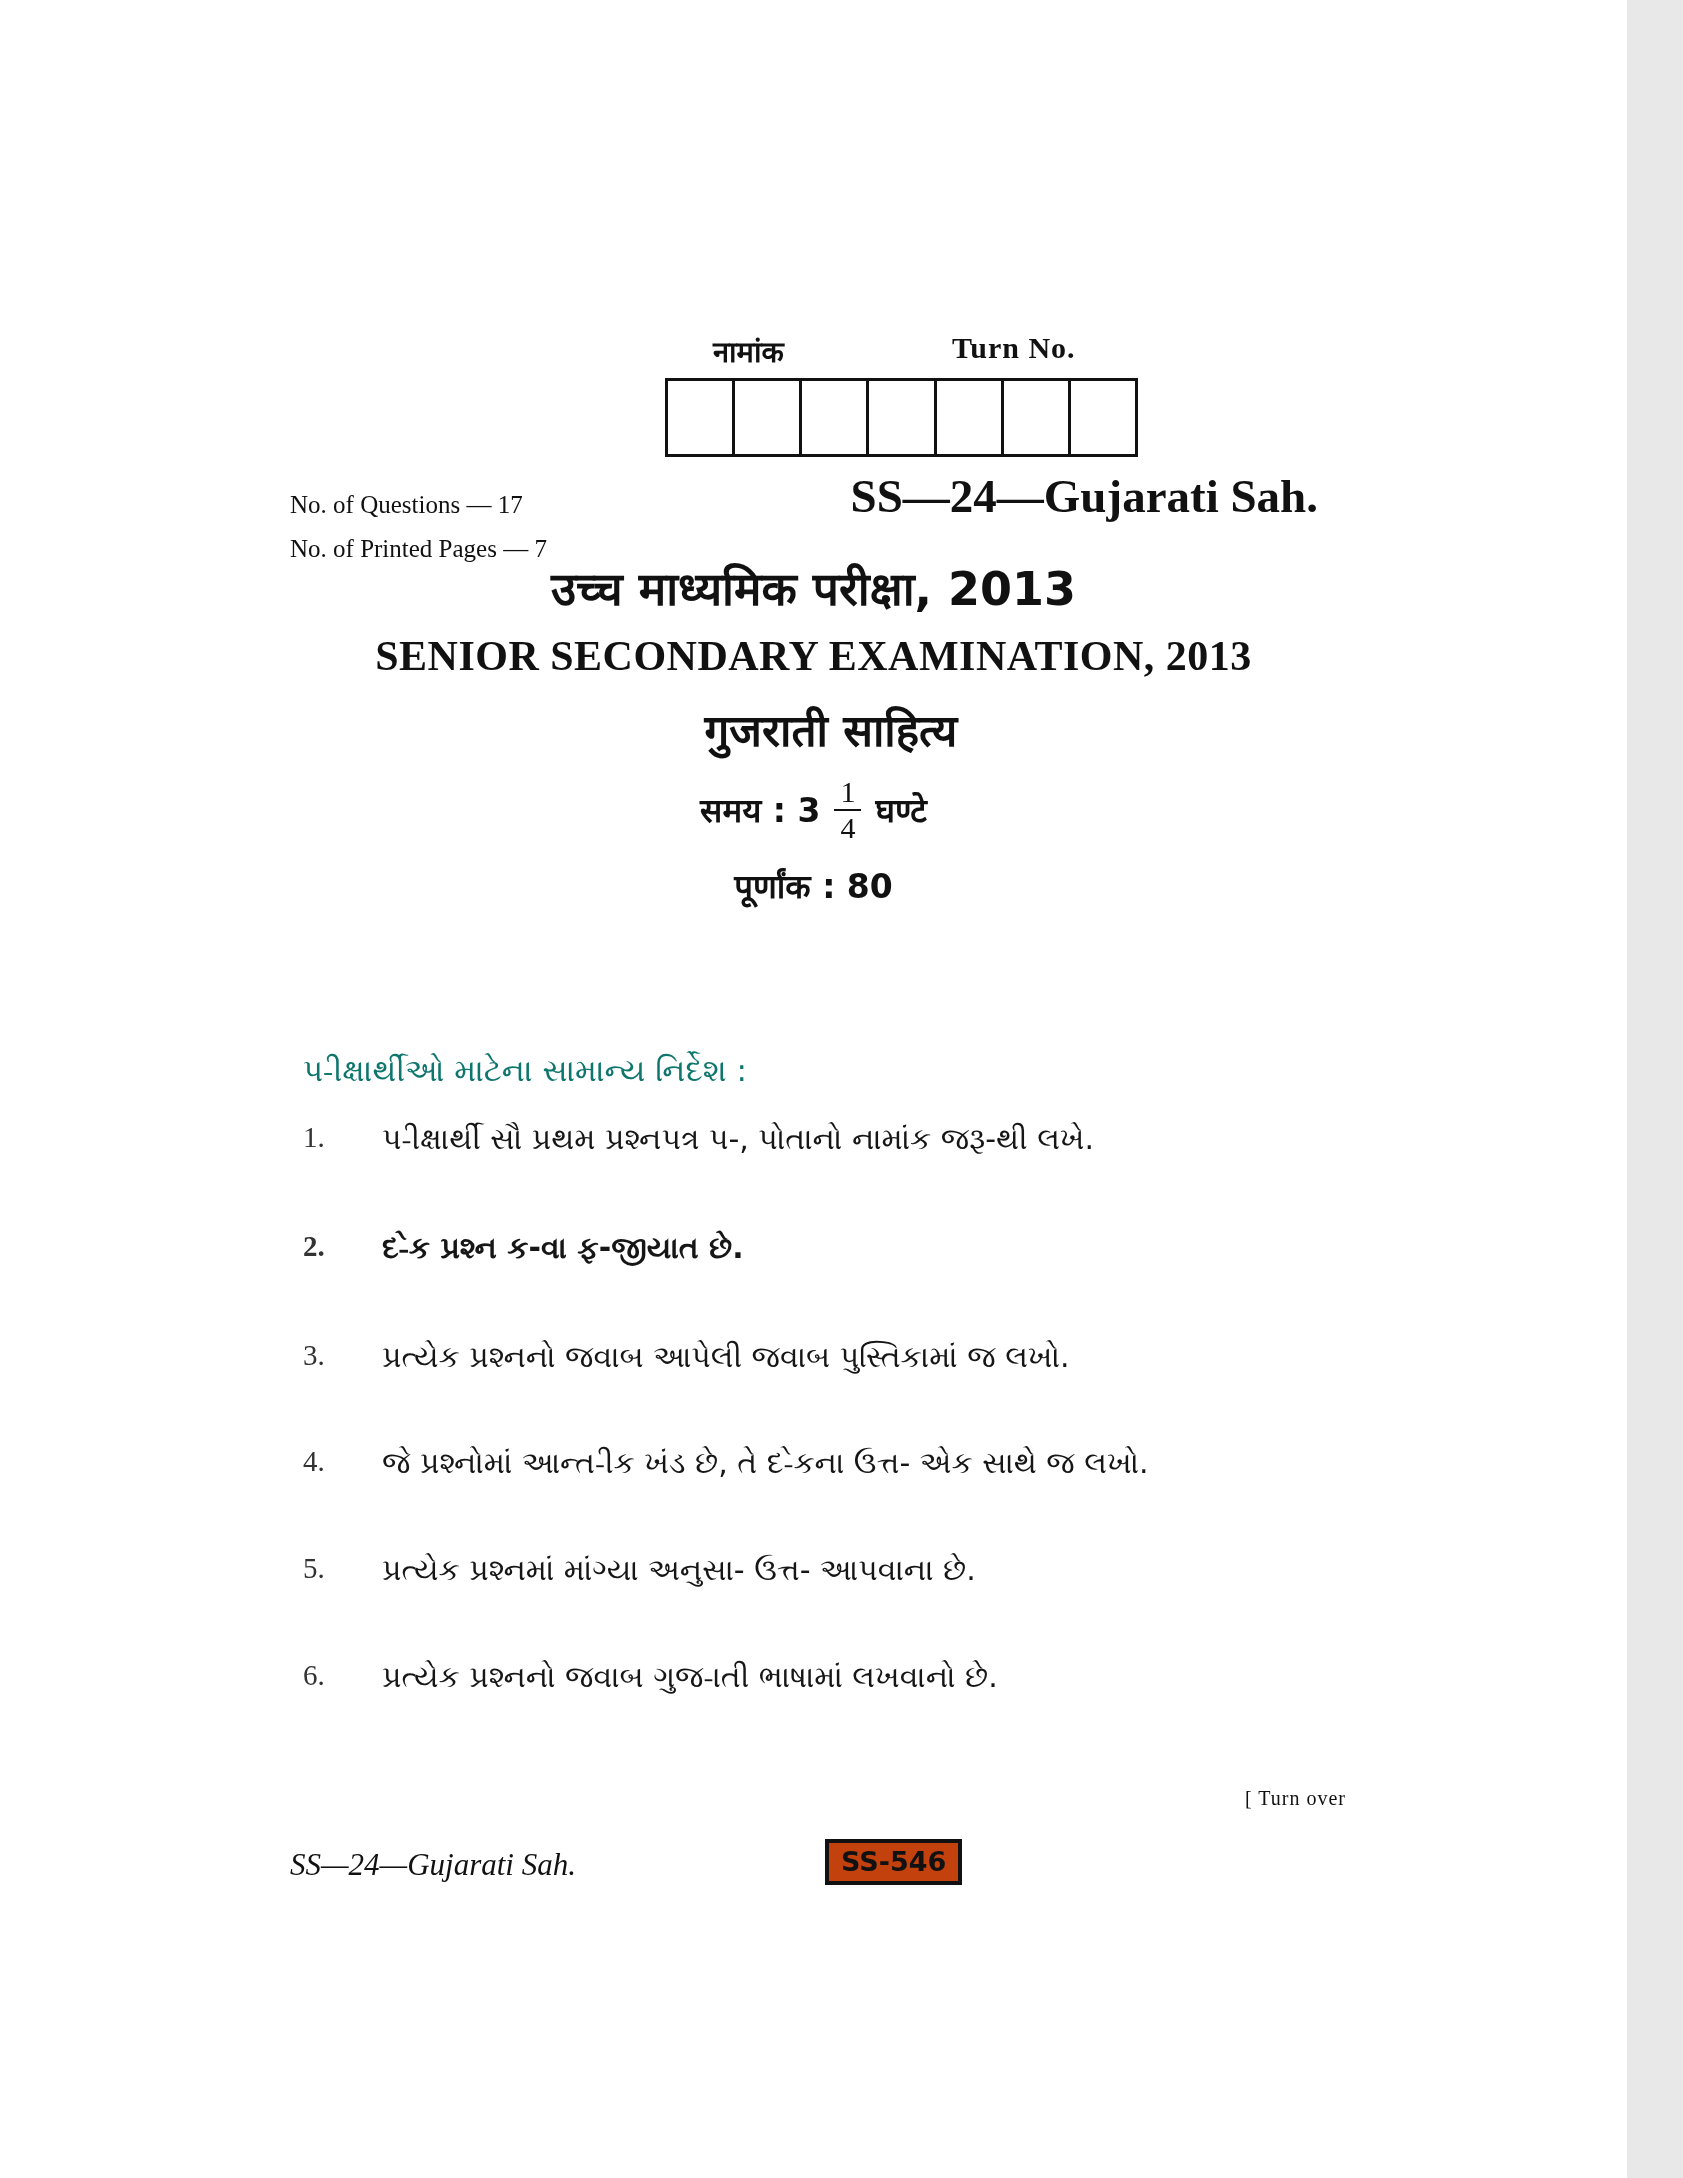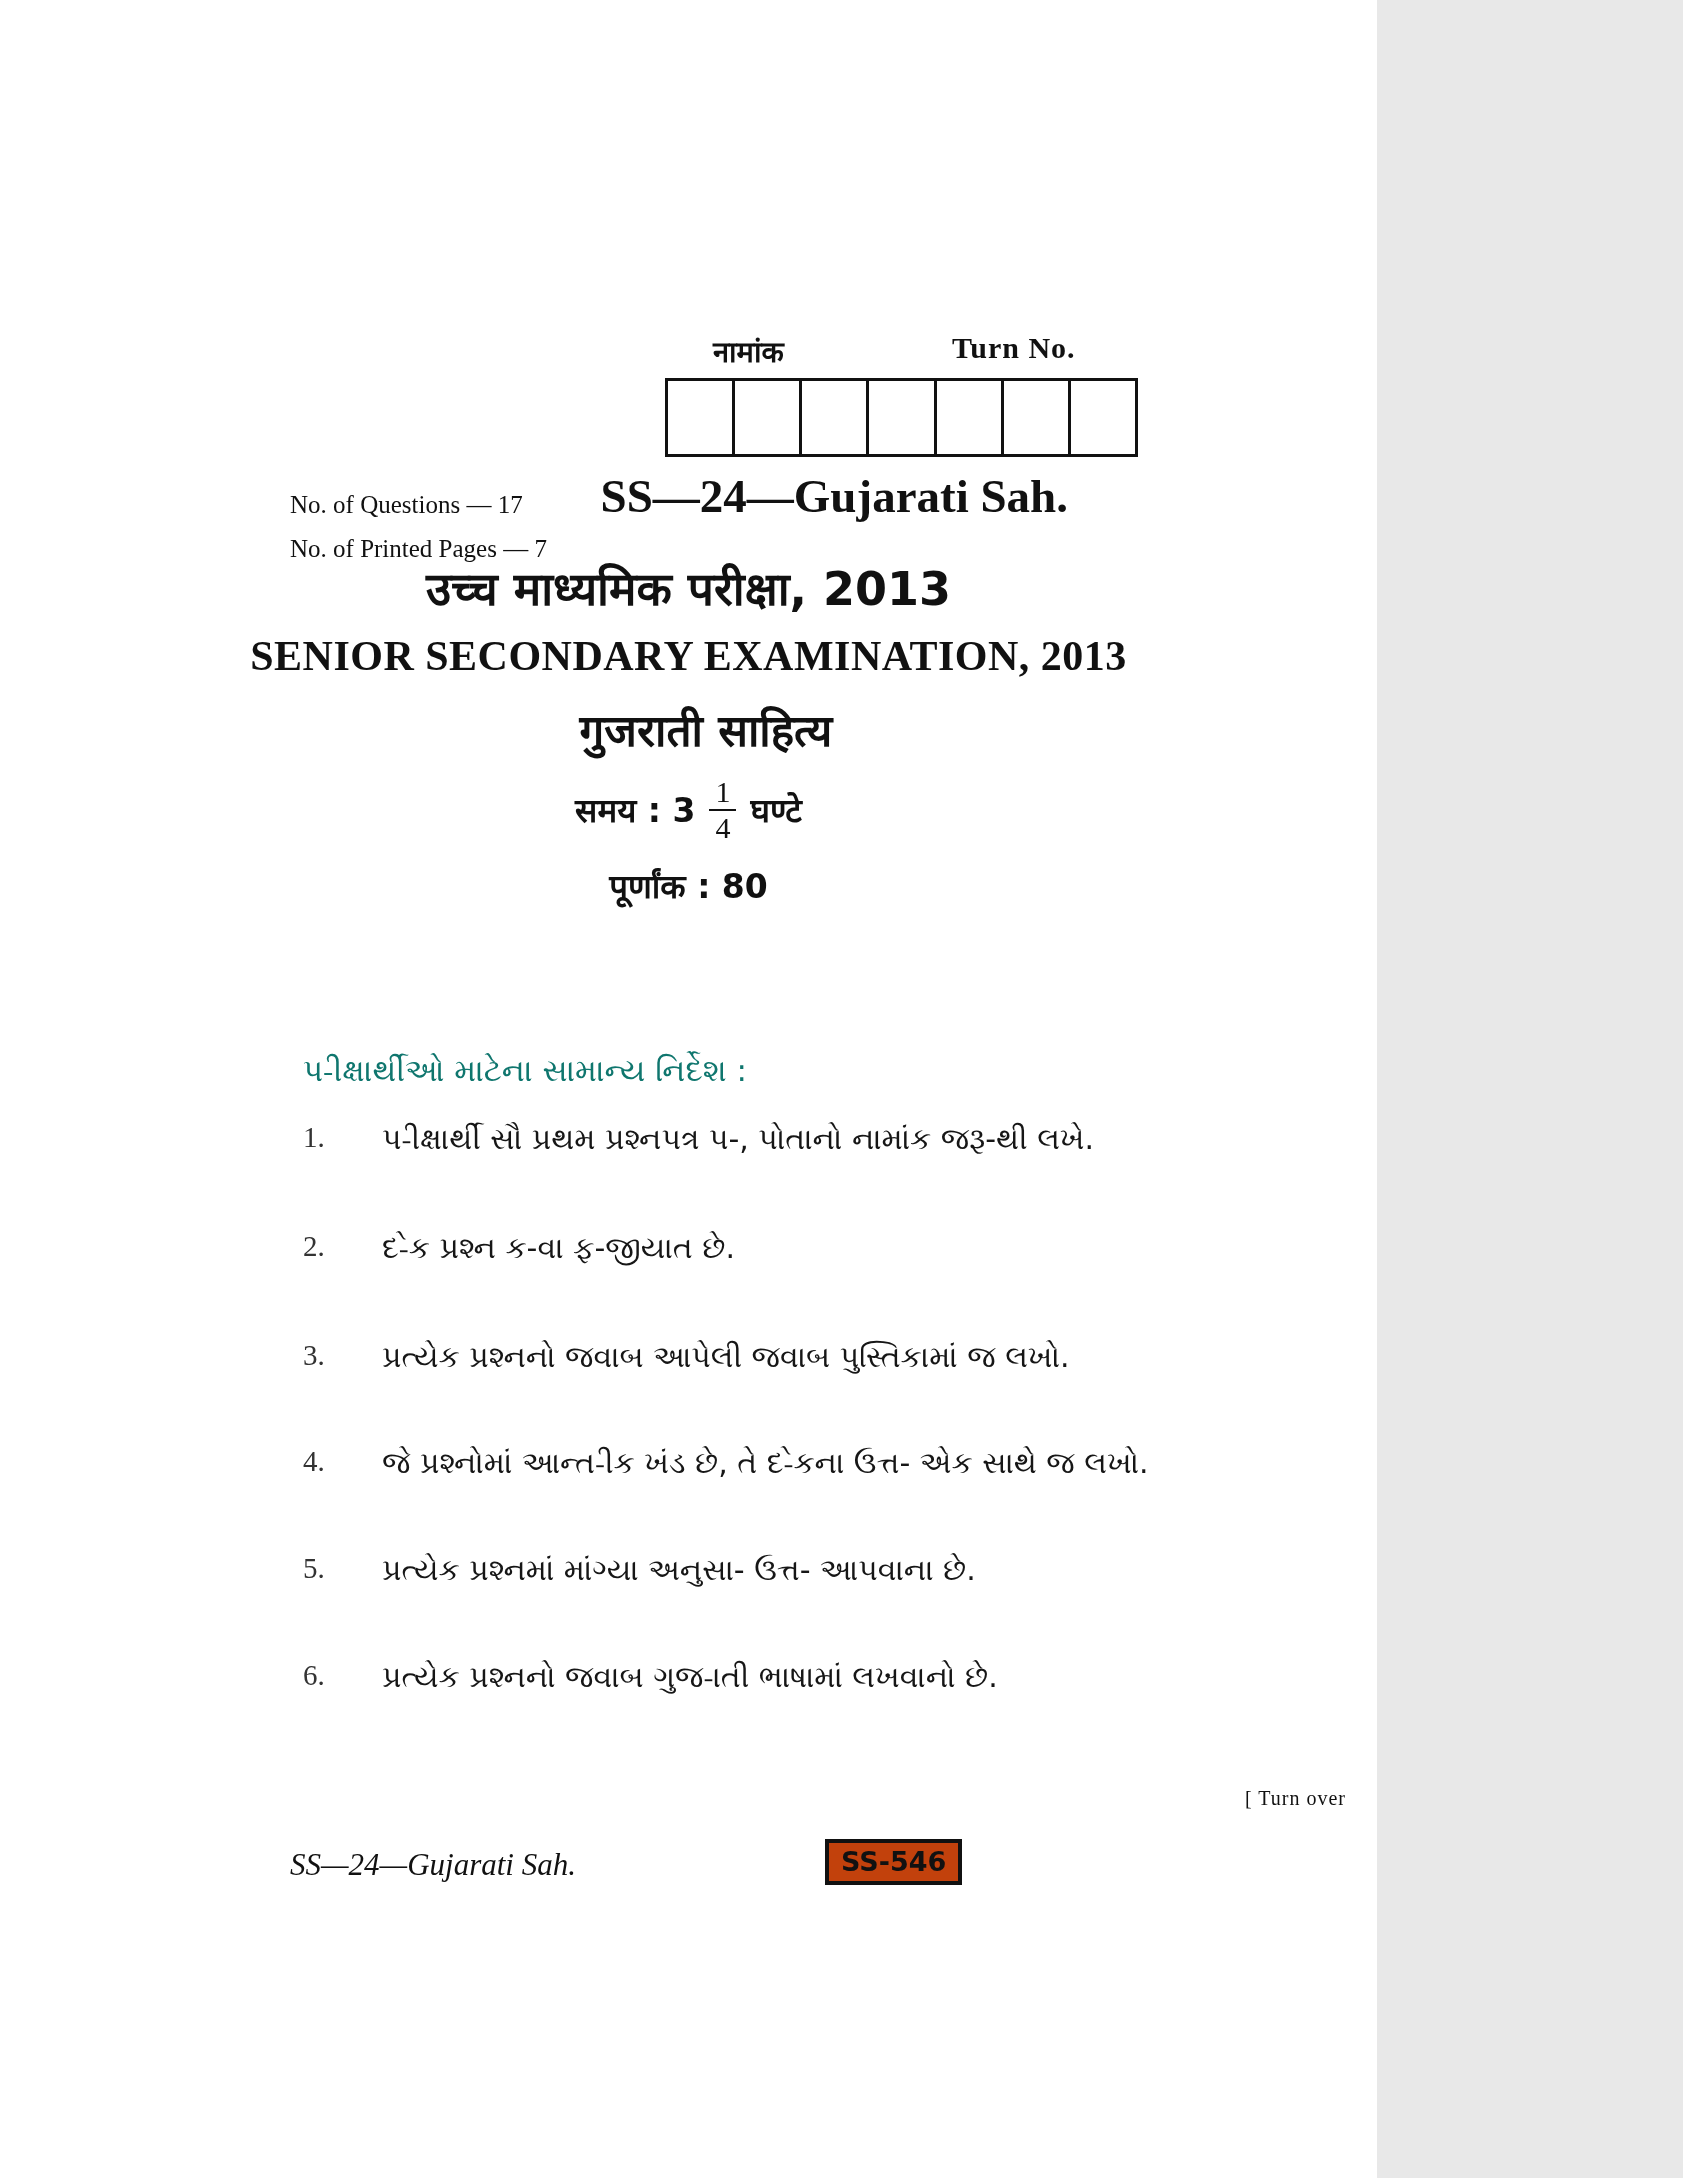--- a/index.html
+++ b/index.html
@@ -1,19 +1,19 @@
 <!DOCTYPE html>
 <html><head>
 <meta charset="utf-8">
 <style>
   * { margin:0; padding:0; box-sizing:border-box; }
   html,body { background:#e8e8e8; }
   .page {
     position:relative;
-    width:1377px; height:2178px;
+    width:1627px; height:2178px;
     background:#ffffff;
     color:#111111;
     font-family:"Liberation Serif", serif;
     overflow:hidden;
   }
   
   .roll-labels { position:absolute; top:331px; left:665px; width:473px; }
   .roll-label-left {
     position:absolute; left:48px; top:0;
     font-family:"DejaVu Sans", sans-serif;
@@ -65,21 +65,21 @@
   }
   .instr-item { position:absolute; left:303px; width:1139px; color:#161616; }
   .instr-num {
     display:inline-block; width:79px;
     font-family:"Liberation Serif", serif; font-size:29px; color:#333;
     vertical-align:top;
   }
   .instr-text {
     display:inline; font-family:"DejaVu Sans", sans-serif; font-size:30px;margin-top:20px;
   }
-  .i1 { top:1121px; } .i2 { top:1230px; } .i3 { top:1339px; }
+  .i1 { top:1121px; } .i2 { top:1230px;font-weight:bold; } .i3 { top:1339px; }
   .i4 { top:1445px; } .i5 { top:1552px; } .i6 { top:1659px; }
 
   
   .footer-left {
     position:absolute; left:290px; top:1847px;
     font-style:italic; font-size:31px;
   }
   .footer-box {
     position:absolute; left:825px; top:1839px;
     border:4px solid #111; padding:3px 12px 4px 12px;

